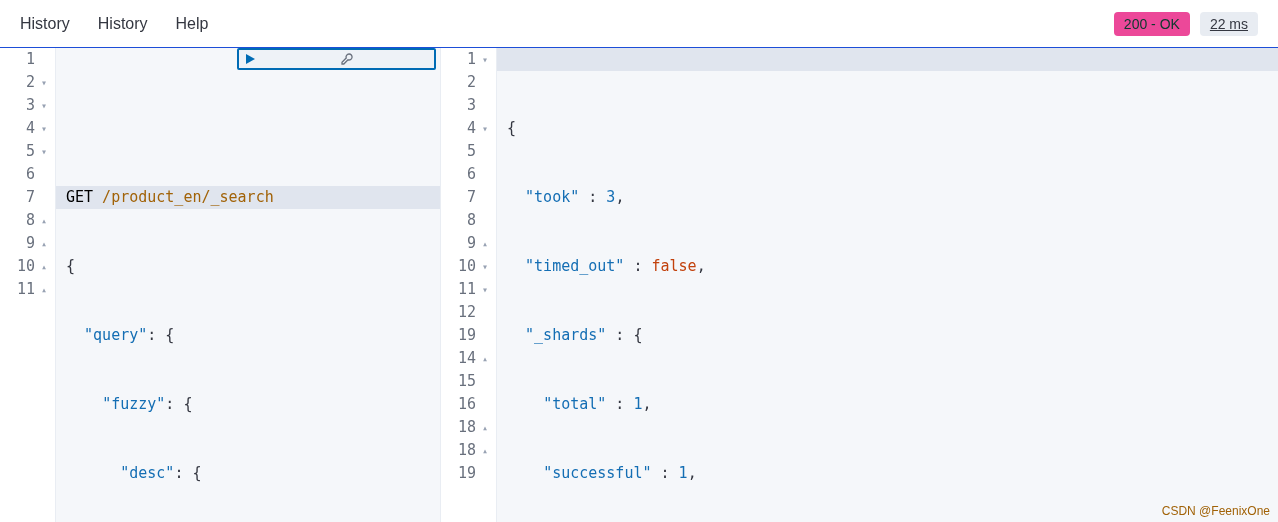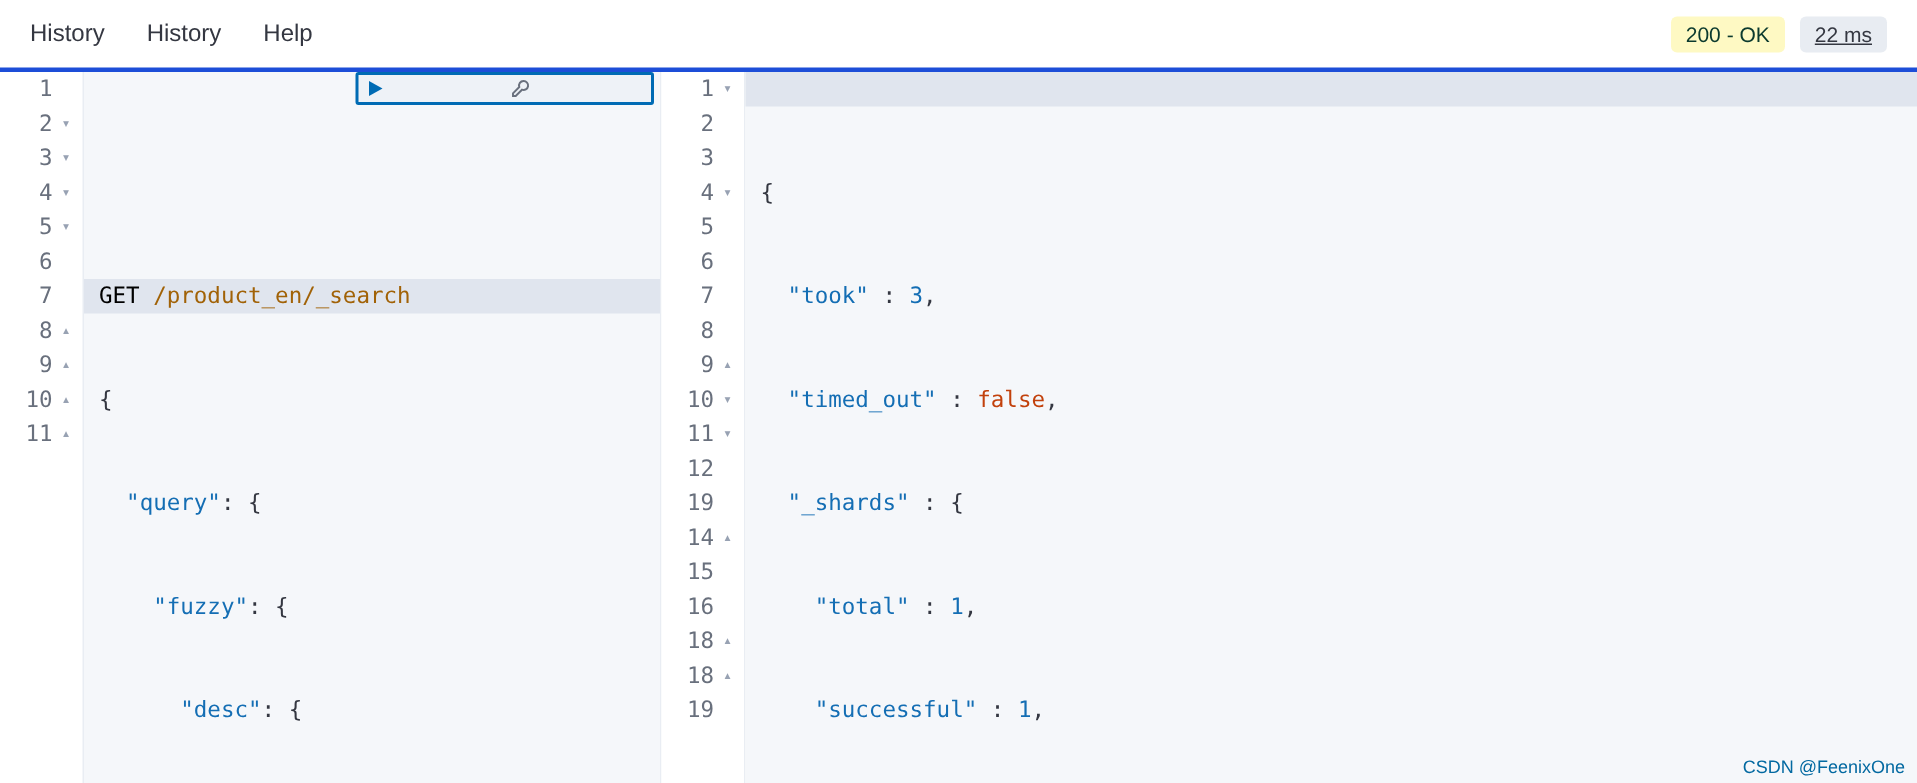--- a/index.html
+++ b/index.html
@@ -9,27 +9,27 @@
     font-family: -apple-system, BlinkMacSystemFont, "Segoe UI", Helvetica, Arial, sans-serif;
     background: #fff;
     color: #343741;
     overflow: hidden;
   }
   .topbar {
     height: 48px;
     display: flex;
     align-items: center;
     padding: 0 20px;
-    border-bottom: 3px solid #1d4ed8;
+    border-bottom: 1px solid #1d4ed8;
   }
   .menu-left { display: flex; gap: 28px; font-size: 16px; color: #343741; }
   .menu-item { cursor: pointer; }
   .topbar-spacer { flex: 1; }
   .status-badge {
-    background: #fef9c3;
+    background: #ec4899;
     color: #0b3a2e;
     border-radius: 4px;
     padding: 4px 10px;
     font-size: 14px;
     margin-right: 10px;
   }
   .timing-badge {
     background: #e8ecf2;
     color: #343741;
     border-radius: 4px;
@@ -117,21 +117,21 @@
     align-items: center;
     padding: 0 4px;
     gap: 6px;
     z-index: 3;
   }
   .play-icon svg, .wrench-icon svg { display: block; }
   .watermark {
     position: absolute;
     right: 8px; bottom: 4px;
     font-size: 12px;
-    color: #0369a1;
+    color: #a16207;
     font-family: -apple-system, sans-serif;
   }
   .sp { display:inline-block; }
 </style>
 </head>
 <body>
 
 <div class="topbar">
   <div class="menu-left">
     <span class="menu-item">History</span>

